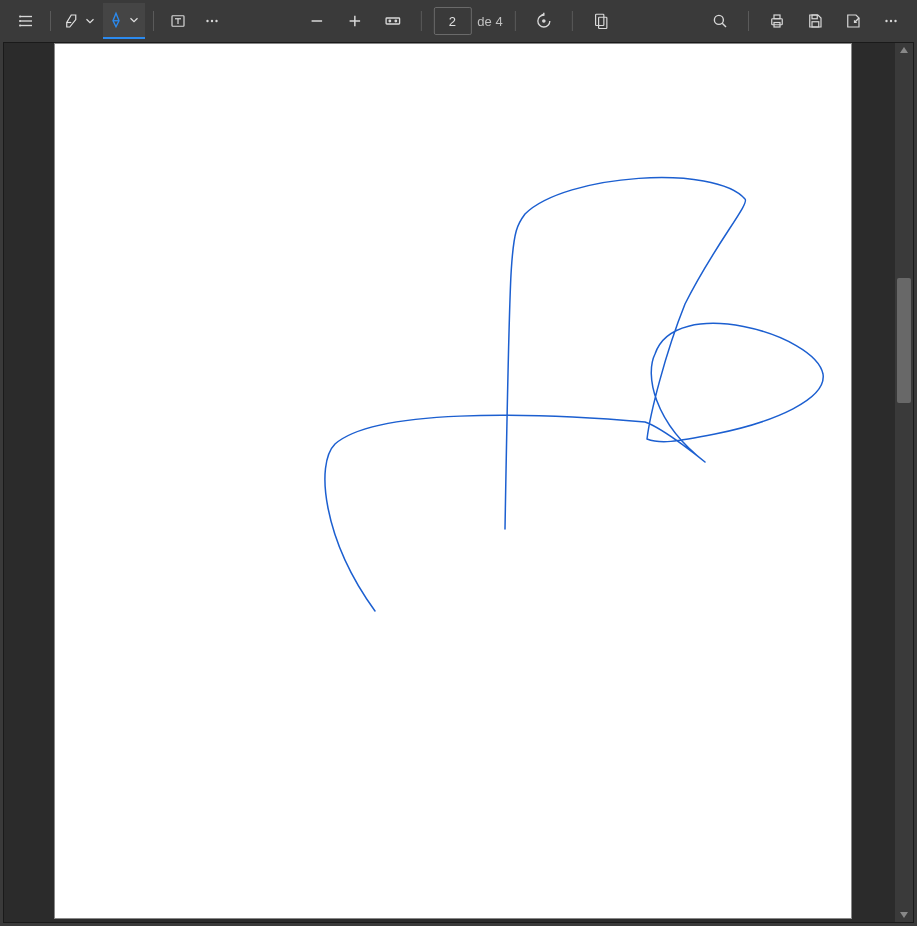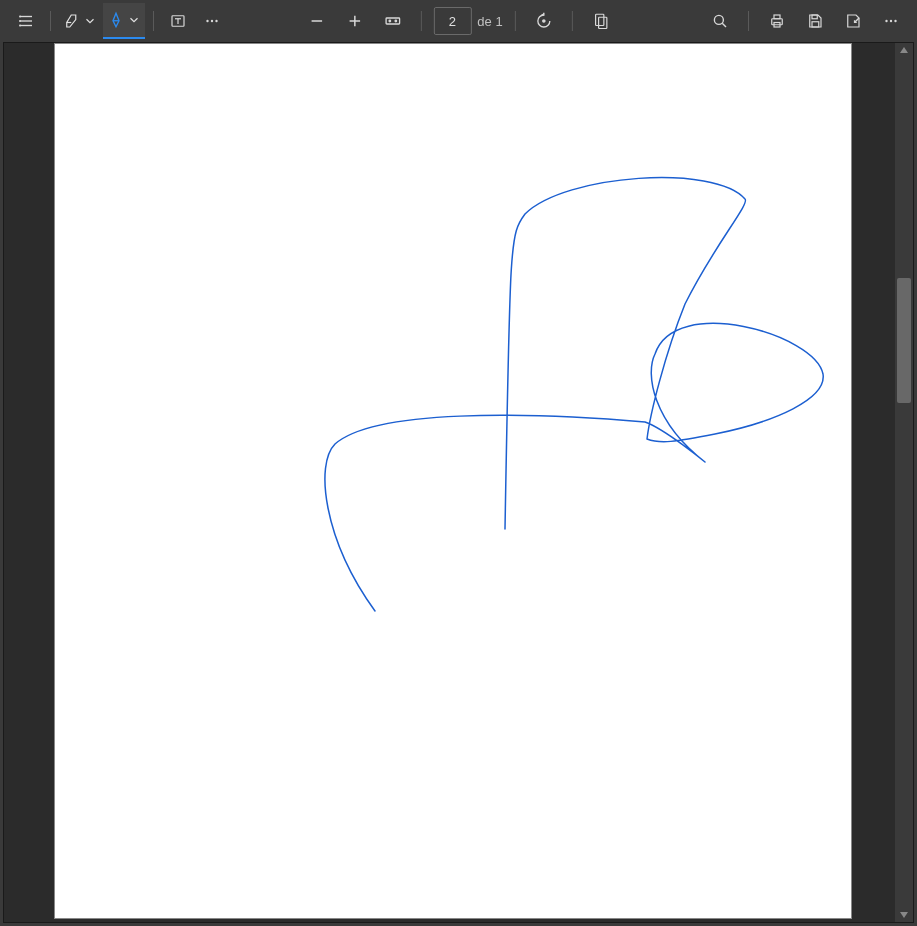--- a/index.html
+++ b/index.html
@@ -229,21 +229,21 @@
     </div>
     <div class="tool-btn">
       <svg class="icon" viewBox="0 0 24 24" fill="none" stroke="currentColor" stroke-width="1.8">
         <rect x="3" y="8" width="18" height="8" rx="1"></rect>
         <circle cx="8" cy="12" r="1" fill="currentColor"></circle>
         <circle cx="16" cy="12" r="1" fill="currentColor"></circle>
       </svg>
     </div>
     <div class="separator"></div>
     <input type="text" class="page-input" value="2" style="">
-    <span class="page-total">de 1</span>
+    <span class="page-total">de 4</span>
     <div class="separator"></div>
     <div class="tool-btn">
       <svg class="icon" viewBox="0 0 24 24" fill="none" stroke="currentColor" stroke-width="1.8">
         <path d="M20 12 A8 8 0 1 1 12 4"></path>
         <polyline points="12 1 12 4 9 4" fill="currentColor"></polyline>
         <circle cx="12" cy="12" r="1.5" fill="currentColor"></circle>
       </svg>
     </div>
     <div class="separator"></div>
     <div class="tool-btn">

